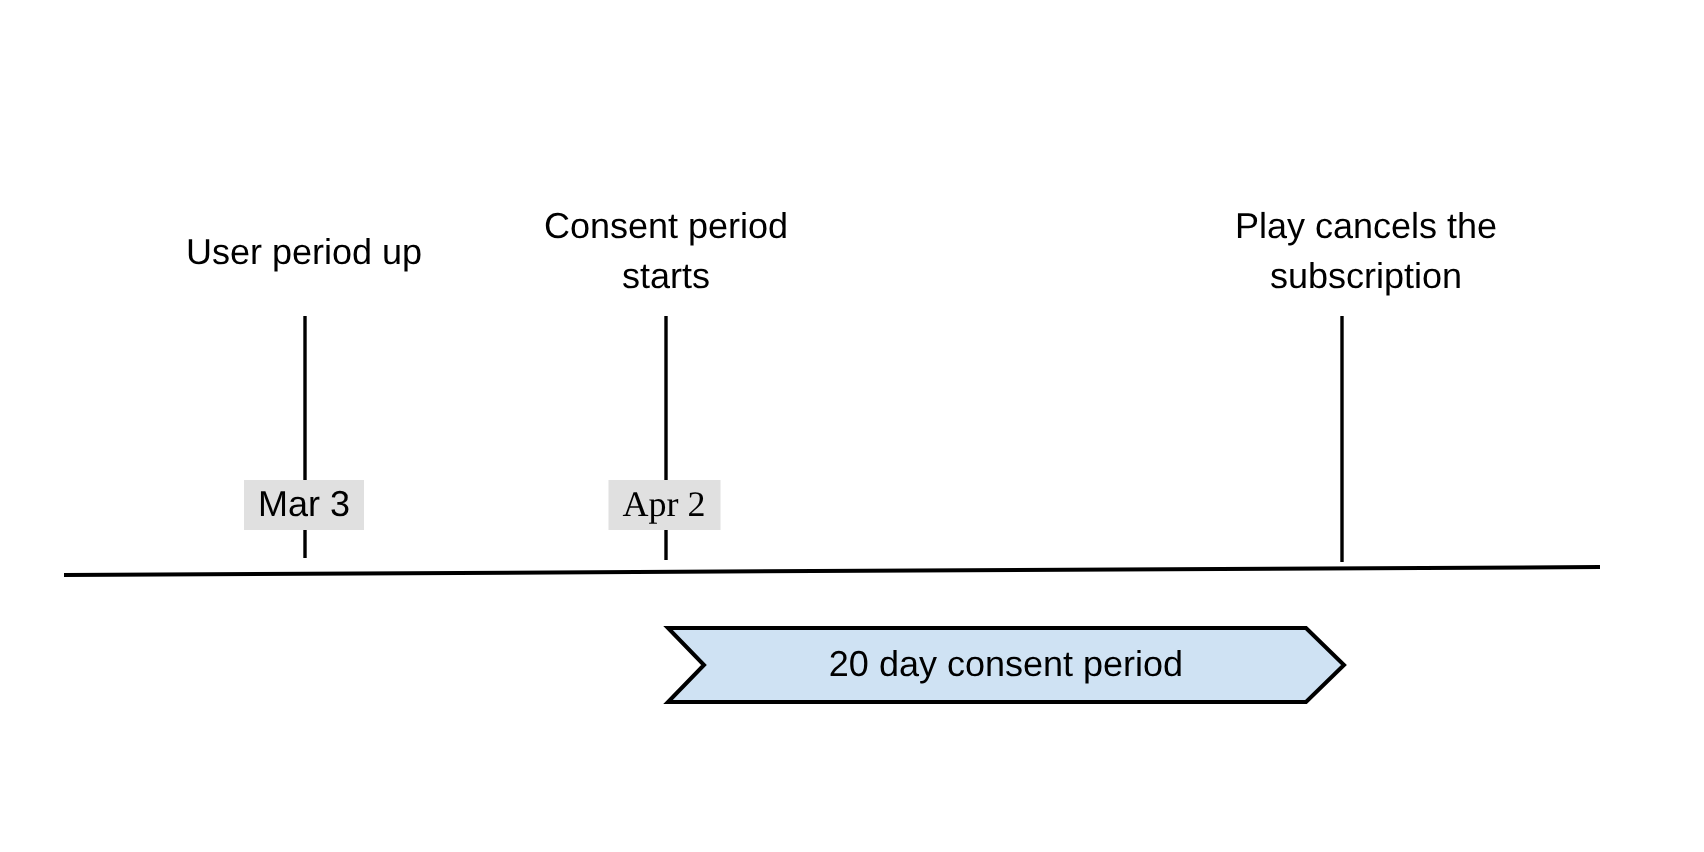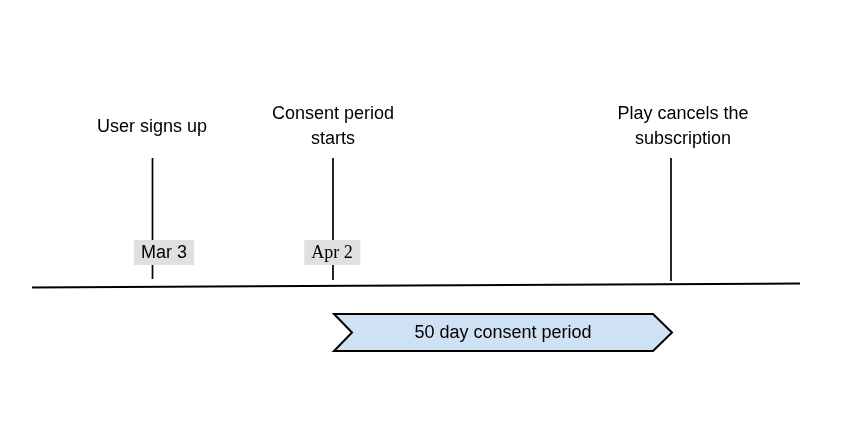--- a/index.html
+++ b/index.html
@@ -41,21 +41,21 @@
   .date-label {
     position: absolute;
     transform: translateX(-50%);
     background: #e0e0e0;
     font-size: 18px;
     line-height: 25px;
     padding: 0 7px;
     white-space: nowrap;
     text-align: center;
   }
-  .date-label-1 { left: 164px; top: 240px; }
+  .date-label-1 { left: 152px; top: 240px; }
   .date-label-2 { left: 332px; top: 240px; font-family: Liberation Serif, serif; }
   .date-label-3 { left: 670px; top: 242px; }
   .ribbon-label {
     position: absolute;
     left: 334px;
     top: 314px;
     width: 338px;
     height: 37px;
     display: flex;
     align-items: center;
@@ -73,26 +73,26 @@
 
     <line x1="152.5" y1="158" x2="152.5" y2="279" stroke="#000000" stroke-width="1.7"></line>
     <line x1="333" y1="158" x2="333" y2="280" stroke="#000000" stroke-width="1.7"></line>
     <line x1="671" y1="158" x2="671" y2="281" stroke="#000000" stroke-width="1.7"></line>
 
     <line x1="32" y1="287.5" x2="800" y2="283.5" stroke="#000000" stroke-width="2"></line>
 
     <polygon points="334,314 653,314 672,332.5 653,351 334,351 352,332.5" stroke="#000000" stroke-width="2" stroke-linejoin="miter" fill="#cfe2f3"></polygon>
   </svg>
 
-  <div class="event-label event-label-1">User signs up</div>
+  <div class="event-label event-label-1">User period up</div>
 
   <div class="event-label event-label-2">Consent period starts</div>
 
   <div class="event-label event-label-3">Play cancels the subscription</div>
 
   <div class="date-label date-label-1">Mar 3</div>
 
   <div class="date-label date-label-2">Apr 2</div>
 
 
-  <div class="ribbon-label">50 day consent period</div>
+  <div class="ribbon-label">20 day consent period</div>
 
 </div>
 
 </body></html>

